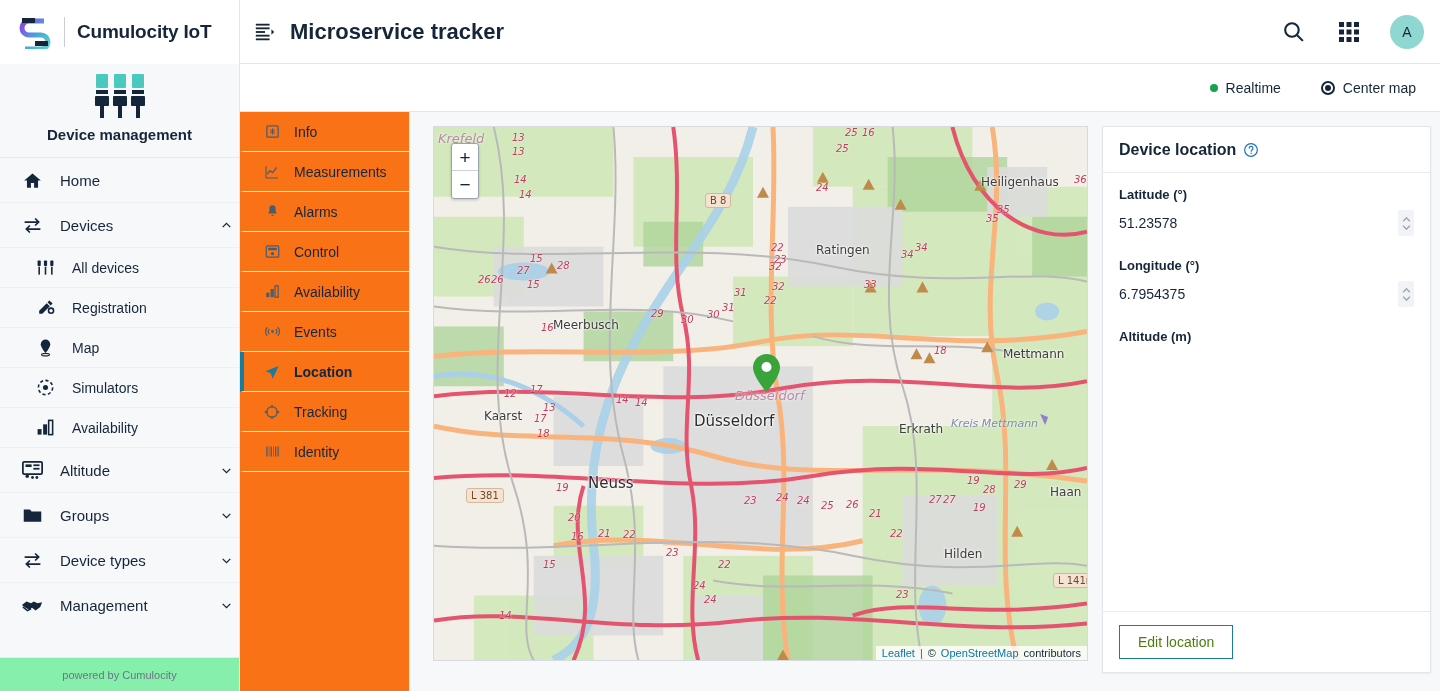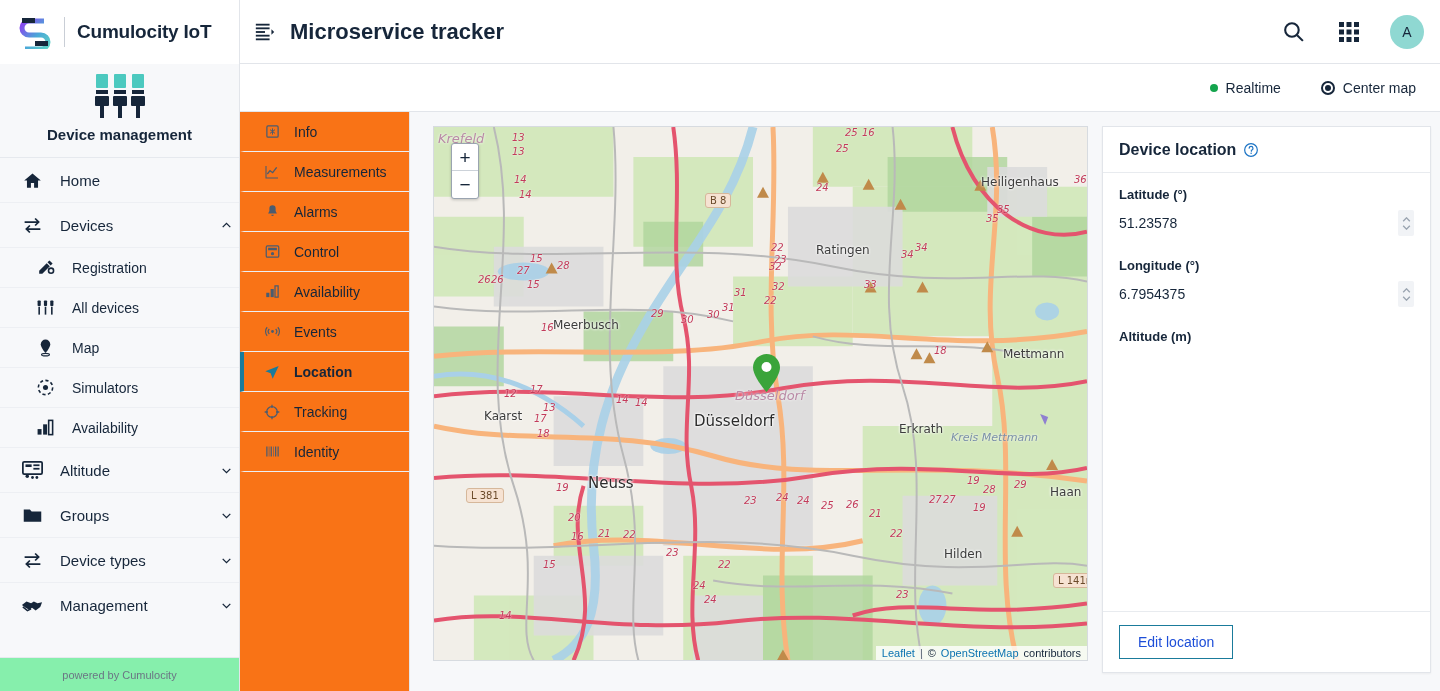--- a/index.html
+++ b/index.html
@@ -165,21 +165,21 @@
   .fld-row { display:flex; align-items:center; }
   .fld-val { font-size: 14px; color:#16263a; flex:1 1 auto; }
   .stepper {
     width: 16px; height: 26px; background:#f1f3f6;
     display:flex; flex-direction:column; align-items:center; justify-content:center;
     gap: 3px; color:#9aa4b0; cursor:pointer; border-radius:2px;
   }
   .detail-ft { border-top:1px solid #e8ebef; padding: 13px 16px; }
   .btn-outline {
     display:inline-block; padding: 8px 18px;
-    border: 1px solid #1a7b9b; color:#1d4ed8; background:#fff;
+    border: 1px solid #1a7b9b; color:#4d7c0f; background:#fff;
     font-size: 14px; cursor:pointer; font-family: inherit;
   }
 
   
   .mlbl { position:absolute; font-family:"DejaVu Sans", sans-serif; color:#3d3d3d; white-space:nowrap; }
   .mcity { font-size: 15px; color:#2b2b2b; text-shadow: 0 0 3px #fff, 0 0 3px #fff, 0 0 2px #fff; }
   .mtown { font-size: 12px; color:#3d3d3d; text-shadow: 0 0 3px #fff, 0 0 3px #fff; }
   .mghost { font-size: 13px; color:#b98aa6; font-style:italic; text-shadow:0 0 3px #fff; }
   .mkreis { font-size: 11px; color:#7a8fa8; font-style:italic; text-shadow:0 0 3px #fff; }
   .mshield {
@@ -256,40 +256,40 @@
         <span class="nv-ch">
           <svg width="13" height="13" viewBox="0 0 24 24" fill="none" stroke="#16263a" stroke-width="2.4">
               <path d="M5 15l7-7 7 7"></path>
             </svg>
         </span>
       </div>
 
       <div class="nav-child">
         <span class="nv-ic">
           <svg width="19" height="19" viewBox="0 0 24 24" fill="#16263a">
-            <path d="M17 3l-2.5 2.5 4 4L21 7z"></path>
-              <path d="M13.5 6.5 4 16v4h4l9.5-9.5z"></path>
-            <circle cx="19" cy="16" r="3.2" fill="none" stroke="#16263a" stroke-width="2"></circle>
-          </svg>
-        </span>
-        <span>Registration</span>
-      </div>
-
-      <div class="nav-child">
-        <span class="nv-ic">
-          <svg width="19" height="19" viewBox="0 0 24 24" fill="#16263a">
             <rect x="2" y="3" width="4" height="7" rx="1"></rect>
               <rect x="10" y="3" width="4" height="7" rx="1"></rect>
               <rect x="18" y="3" width="4" height="7" rx="1"></rect>
             <rect x="3" y="11" width="2" height="10"></rect>
               <rect x="11" y="11" width="2" height="10"></rect>
               <rect x="19" y="11" width="2" height="10"></rect>
           </svg>
         </span>
         <span>All devices</span>
+      </div>
+
+      <div class="nav-child">
+        <span class="nv-ic">
+          <svg width="19" height="19" viewBox="0 0 24 24" fill="#16263a">
+            <path d="M17 3l-2.5 2.5 4 4L21 7z"></path>
+              <path d="M13.5 6.5 4 16v4h4l9.5-9.5z"></path>
+            <circle cx="19" cy="16" r="3.2" fill="none" stroke="#16263a" stroke-width="2"></circle>
+          </svg>
+        </span>
+        <span>Registration</span>
       </div>
 
       <div class="nav-child">
         <span class="nv-ic">
           <svg width="19" height="19" viewBox="0 0 24 24" fill="#16263a">
             <path d="M12 2a6 6 0 0 0-6 6c0 4.5 6 11 6 11s6-6.5 6-11a6 6 0 0 0-6-6z"></path>
             <ellipse cx="12" cy="21" rx="5" ry="1.6" fill="none" stroke="#16263a" stroke-width="1.4"></ellipse>
           </svg>
         </span>
         <span>Map</span>
@@ -646,21 +646,21 @@
         <div class="mlbl mghost" style="left: 4px; top: 4px;">Krefeld</div>
             <div class="mlbl mshield" style="left: 271px; top: 66px;">B 8</div>
             <div class="mlbl mtown" style="left: 547px; top: 48px;">Heiligenhaus</div>
             <div class="mlbl mtown" style="left: 382px; top: 116px;">Ratingen</div>
             <div class="mlbl mtown" style="left: 119px; top: 191px;">Meerbusch</div>
             <div class="mlbl mtown" style="left: 569px; top: 220px;">Mettmann</div>
             <div class="mlbl mghost" style="left: 301px; top: 261px;">Düsseldorf</div>
             <div class="mlbl mtown" style="left: 50px; top: 282px;">Kaarst</div>
             <div class="mlbl mcity" style="left: 260px; top: 285px;">Düsseldorf</div>
             <div class="mlbl mtown" style="left: 465px; top: 295px;">Erkrath</div>
-            <div class="mlbl mkreis" style="left: 517px; top: 290px; margin-top: 14px;">Kreis Mettmann</div>
+            <div class="mlbl mkreis" style="left: 517px; top: 290px;">Kreis Mettmann</div>
             <div class="mlbl mcity" style="left: 154px; top: 347px;">Neuss</div>
             <div class="mlbl mshield" style="left: 32px; top: 361px;">L 381</div>
             <div class="mlbl mtown" style="left: 510px; top: 420px;">Hilden</div>
             <div class="mlbl mtown" style="left: 616px; top: 358px;">Haan</div>
             <div class="mlbl mshield" style="left: 619px; top: 446px;">L 141n</div>
             <div class="mlbl mnum" style="left: 78px; top: 5px;">13</div>
             <div class="mlbl mnum" style="left: 78px; top: 19px;">13</div>
             <div class="mlbl mnum" style="left: 80px; top: 47px;">14</div>
             <div class="mlbl mnum" style="left: 85px; top: 62px;">14</div>
             <div class="mlbl mnum" style="left: 411px; top: 0px;">25</div>

